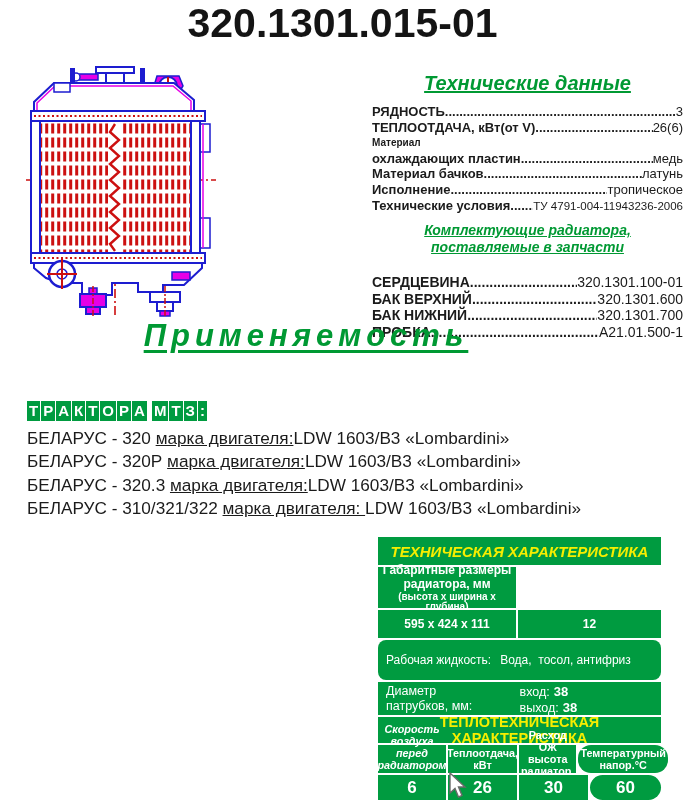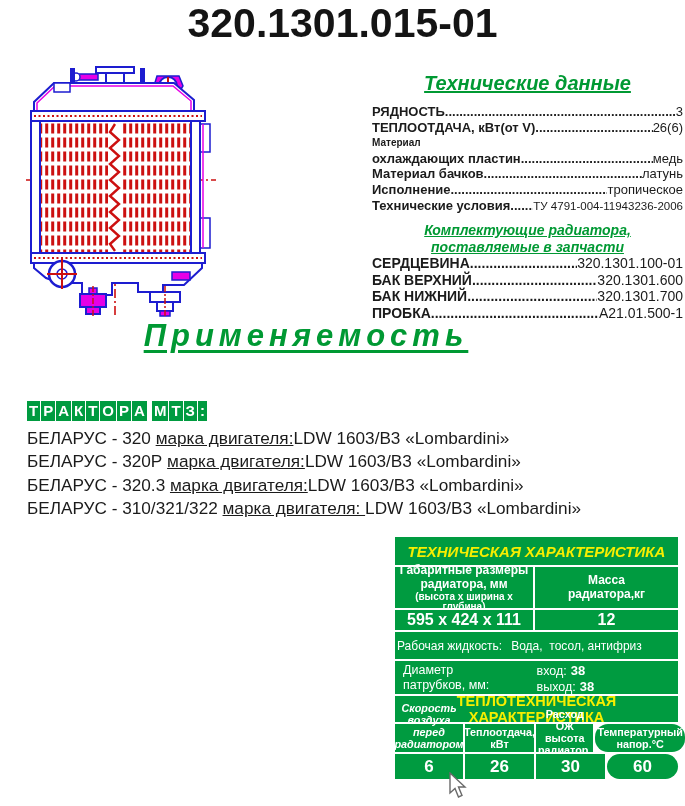--- a/index.html
+++ b/index.html
@@ -20,51 +20,51 @@
   
   .right-col{position:absolute;left:372px;top:72px;width:311px;}
   .tech-heading{text-align:center;font-size:20px;font-weight:bold;font-style:italic;
     color:var(--heading-green);text-decoration:underline;margin-bottom:9px;}
   .spec-pre{font-size:10px;font-weight:bold;line-height:15.6px;}
   .spec-row{display:flex;align-items:baseline;font-size:13px;font-weight:bold;line-height:15.6px;}
   .spec-label{white-space:nowrap;}
   .spec-dots{flex:1;overflow:hidden;white-space:nowrap;}
   .spec-value{font-weight:normal;white-space:nowrap;}
   .spec-value.small{font-size:11.5px;}
-  .parts-heading{margin-top:8px;margin-bottom:0;text-align:center;color:var(--heading-green);
+  .parts-heading{margin-top:8px;margin-bottom:19px;text-align:center;color:var(--heading-green);
     font-weight:bold;font-style:italic;font-size:14px;line-height:16.5px;}
   .parts-heading div{text-decoration:underline;}
   #parts-rows .spec-row{font-size:14px;line-height:16.6px;}
   
   .apply-heading{position:absolute;top:318px;left:0;width:612px;text-align:center;
     font-size:31px;font-weight:bold;font-style:italic;color:var(--heading-green);
     letter-spacing:5px;}
   .apply-heading span{text-decoration:underline;text-underline-offset:4px;}
   .tractors{position:absolute;left:27px;top:401px;width:655px;}
   .group-label{margin-bottom:4px;height:22px;}
   .group-label .blk{display:inline-block;background:var(--green);color:#fff;font-weight:bold;
     font-size:15px;line-height:18px;padding:1px 2px;margin-right:1px;vertical-align:top;}
   .group-label .sp{display:inline-block;width:4px;}
   .tractor-line{font-size:17.2px;font-weight:normal;line-height:23.3px;white-space:nowrap;}
   .tractor-line .u{text-decoration:underline;}
   
-  .tables{position:absolute;left:395px;top:537px;width:283px;}
+  .tables{position:absolute;left:378px;top:537px;width:283px;}
   .trow{display:flex;gap:2px;margin-bottom:2px;}
   .cell{background:var(--green);color:#fff;display:flex;flex-direction:column;
     align-items:center;justify-content:center;text-align:center;}
   .cell.row{flex-direction:row;}
   .full{width:100%;}
   .tbl-title{height:28px;font-size:15px;font-weight:bold;font-style:italic;color:var(--yellow);}
   .tbl-title2{height:26px;font-size:14.5px;font-weight:bold;color:var(--yellow);}
   .hdr{height:41px;font-size:12px;font-weight:bold;line-height:13.5px;white-space:pre-line;}
   .hdr .note{font-size:10px;font-weight:bold;line-height:9.5px;margin-top:1px;}
   .c-dims{width:138px;}
   .c-mass{flex:1;}
-  .val{height:20px;font-size:16px;font-weight:bold;}
-  .fluid{height:27px;align-items:center;justify-content:flex-start;padding-left:2px;}
+  .val{height:28px;font-size:12px;font-weight:bold;}
+  .fluid{height:40px;align-items:center;justify-content:flex-start;padding-left:8px;border-radius:8px;}
   .fluid .lab{font-size:12px;}
   .fluid .big{font-size:12px;margin-left:9px;white-space:pre;}
   .pipes{height:33px;position:relative;align-items:flex-start;justify-content:center;
     padding-left:8px;text-align:left;}
   .pipes .lab{font-size:12.5px;line-height:15px;white-space:pre-line;}
   .pipes .io{position:absolute;left:50%;top:2px;font-size:12.5px;line-height:15px;}
   .pipes .io b{font-size:13px;margin-left:4px;}
   .th-hdr{height:28px;font-size:10.8px;font-weight:bold;line-height:12px;white-space:pre-line;padding:4px 2px;}
   .th-hdr.it{font-style:italic;}
   .th-val{height:25px;font-size:17px;font-weight:bold;}
@@ -227,24 +227,20 @@
 
 <div class="tables">
   <div class="trow">
       <div class="cell full tbl-title">ТЕХНИЧЕСКАЯ ХАРАКТЕРИСТИКА</div>
     </div>
   <div class="trow">
     <div class="cell hdr c-dims">
       <span style="white-space:pre-line">Габаритные  размеры
 радиатора, мм</span>
       <span class="note">(высота х ширина х глубина)</span>
-    </div>
-    <div class="cell hdr c-mass">
-      <span style="white-space:pre-line">Масса
-радиатора,кг</span>
     </div>
   </div>
   <div class="trow">
     <div class="cell val c-dims">595 х 424 х 111</div>
     <div class="cell val c-mass">12</div>
   </div>
   <div class="trow">
     <div class="cell row full fluid">
       <span class="lab">Рабочая жидкость:</span>
       <span class="big">Вода,  тосол, антифриз</span>

